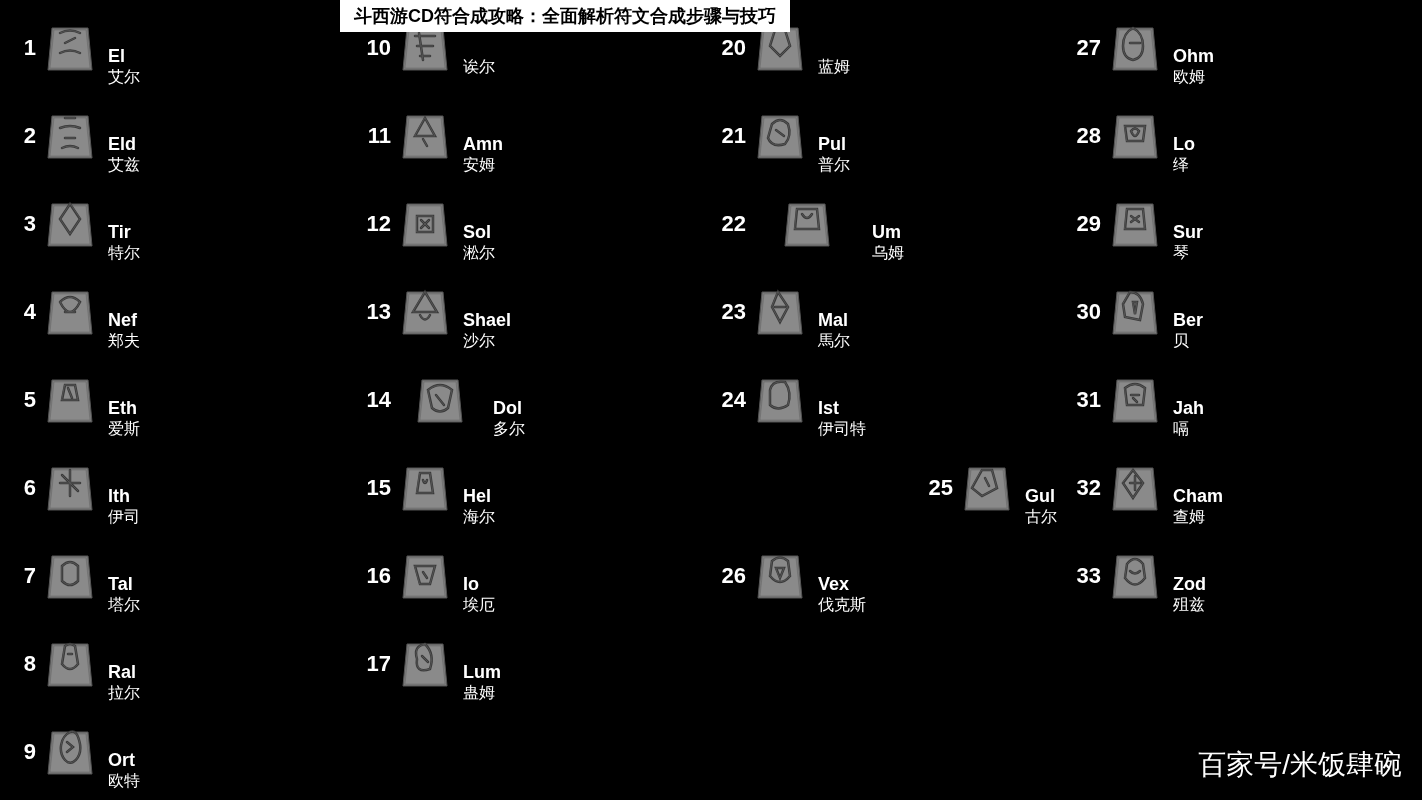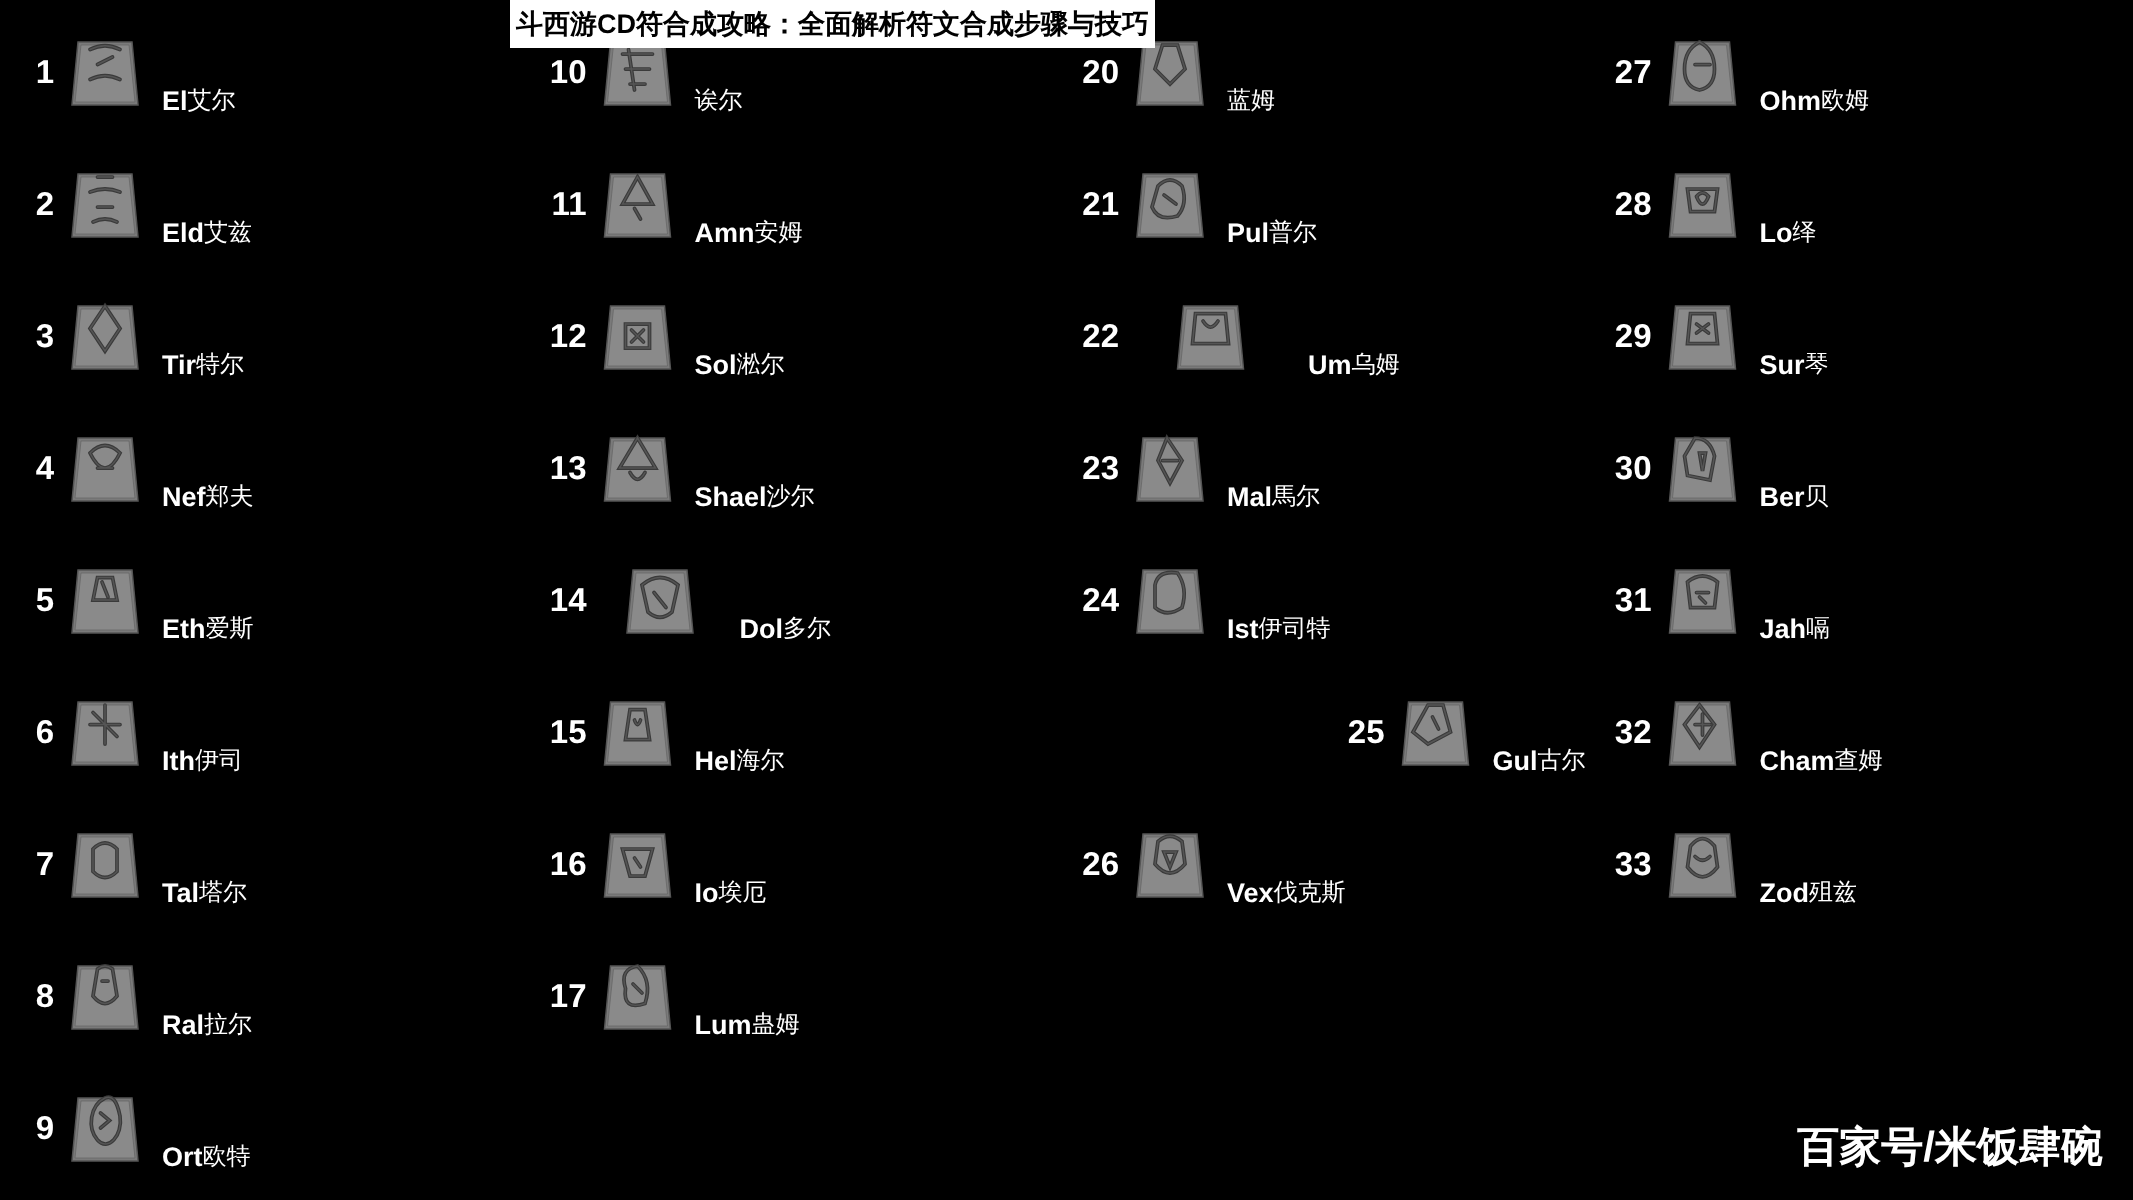--- a/index.html
+++ b/index.html
@@ -14,21 +14,21 @@
     }
 
     .title-bar {
       position: absolute;
       top: 0;
       left: 340px;
       background: #fff;
       color: #000;
       font-size: 18px;
       font-weight: bold;
-      padding: 4px 4px;
+      padding: 4px 14px;
       white-space: nowrap;
       z-index: 10;
     }
 
     .grid-container {
       position: absolute;
       top: 0;
       left: 0;
       width: 1422px;
       height: 800px;
@@ -59,21 +59,21 @@
       flex-shrink: 0;
     }
 
     .rune-stone svg {
       width: 60px;
       height: 60px;
     }
 
     .rune-labels {
       display: flex;
-      flex-direction: row;
+      flex-direction: column;
       justify-content: center;
       margin-left: 4px;
       margin-top: 38px;
     }
 
     .rune-name-en {
       font-size: 18px;
       font-weight: bold;
       color: #fff;
     }
@@ -81,21 +81,21 @@
     .rune-name-zh {
       font-size: 16px;
       color: #fff;
     }
 
     .watermark {
       position: absolute;
       bottom: 16px;
       right: 20px;
       font-size: 28px;
-      font-weight: bold;
+      font-weight: normal;
       color: #fff;
     }
   </style>
 </head>
 <body>
 
 <div class="title-bar">斗西游CD符合成攻略：全面解析符文合成步骤与技巧</div>
 
 <div class="grid-container" id="grid">
     <div class="rune-entry" style="grid-area: 1 / 1;">

